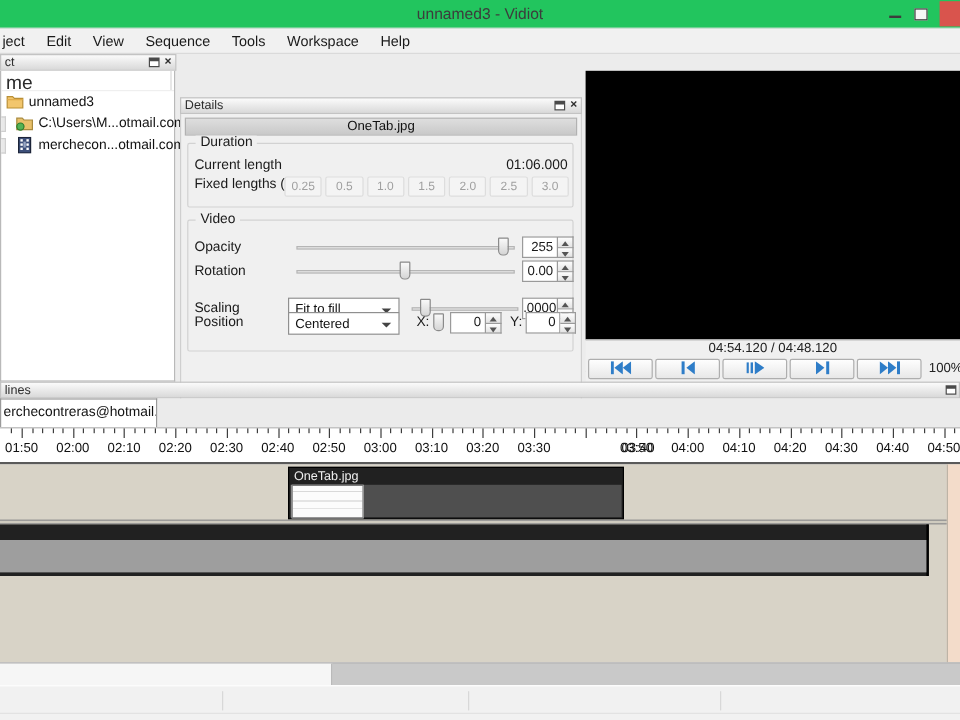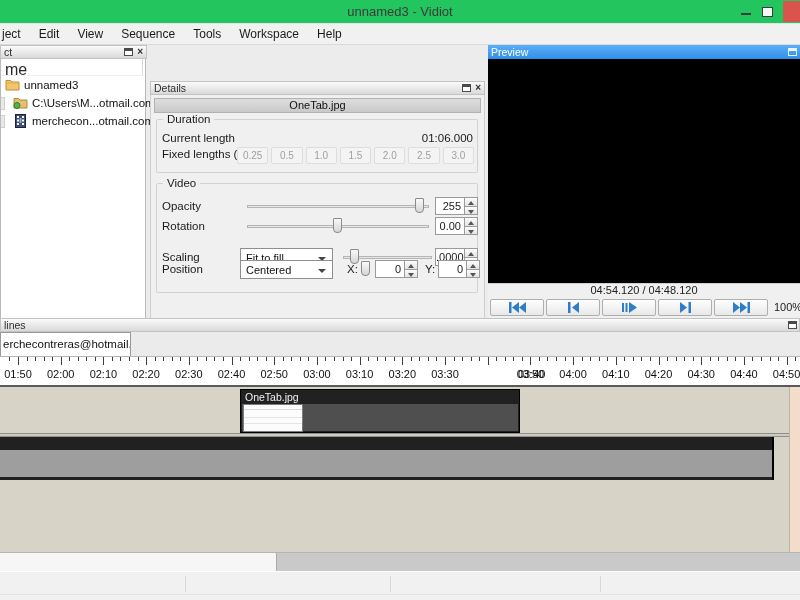--- a/index.html
+++ b/index.html
@@ -20,21 +20,21 @@
   .menu-item:first-child { padding-left:2px; }
 
   
   #dock { position:absolute; left:0; top:45px; width:800px; height:273px; background:#ececec; }
   .dock-header { position:absolute; left:0; top:0; right:0; height:14px; background:linear-gradient(#fbfbfb,#d9d9d9); border:1px solid #c3c3c3; font-size:10.5px; color:#2e2e2e; display:flex; align-items:center; padding:0 3px; }
   .hdr-spacer { flex:1; }
   .float-icon { width:9px; height:8px; border:1px solid #4a4a4a; border-top-width:3px; background:#fff; margin-right:4px; }
   .close-glyph { font-size:10px; line-height:8px; color:#2e2e2e; font-weight:bold; }
 
   
-  #project-panel { position:absolute; left:0; top:0; width:147px; height:310px; }
+  #project-panel { position:absolute; left:0; top:0; width:147px; height:273px; }
   #project-content { position:absolute; left:0; top:14px; right:1px; bottom:0; background:#fff; border:1px solid #b9b9b9; border-top:none; }
   #project-colheader { height:17px; font-size:16px; color:#2a2a2a; padding:2px 0 0 4px; border-bottom:1px solid #efefef; position:relative; }
   #project-colheader::after { content:""; position:absolute; right:2px; top:0; height:16px; border-left:1px solid #d8d8d8; }
   .tree-row { height:18px; display:flex; align-items:center; font-size:11.5px; color:#111; padding-left:4px; position:relative; }
   .tree-row.indent { padding-left:12px; }
   .tree-row.indent::before { content:""; position:absolute; left:0; top:3px; width:3px; height:11px; background:#e9e9e9; border:1px solid #cfcfcf; border-left:none; }
   .tree-icon { width:15px; height:14px; margin-right:4px; flex:none; }
 
   
   #details-panel { position:absolute; left:150px; top:0; width:335px; height:273px;margin-top:36px; }
@@ -255,25 +255,20 @@
                   <span class="spin-btn up"></span>
                   <span class="spin-btn down"></span>
                 </span>
             </div>
           </div>
         </div>
       </div>
     </div>
 
     <div id="preview-panel">
-      <div id="preview-header">
-        <span id="preview-title">Preview</span>
-        <span class="hdr-spacer"></span>
-        <span class="float-icon light"></span>
-      </div>
       <div id="preview-video"></div>
       <div id="preview-timebar">04:54.120 / 04:48.120</div>
       <div id="pb-buttons">
           <div class="pb-btn">
             <span><svg width="17" height="11" fill="#2e7dc8">
                 <rect x="0" y="0" width="2.5" height="11"></rect>
                 <polygon points="10,0 3,5.5 10,11"></polygon>
                 <polygon points="17,0 10,5.5 17,11"></polygon>
               </svg></span>
           </div>

